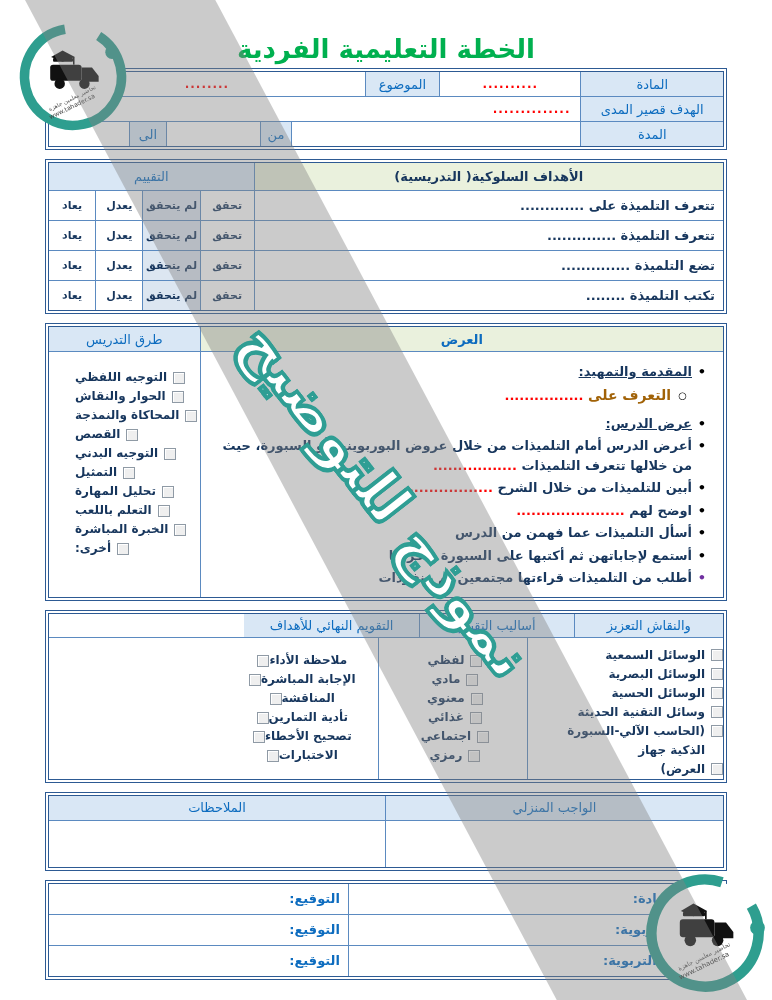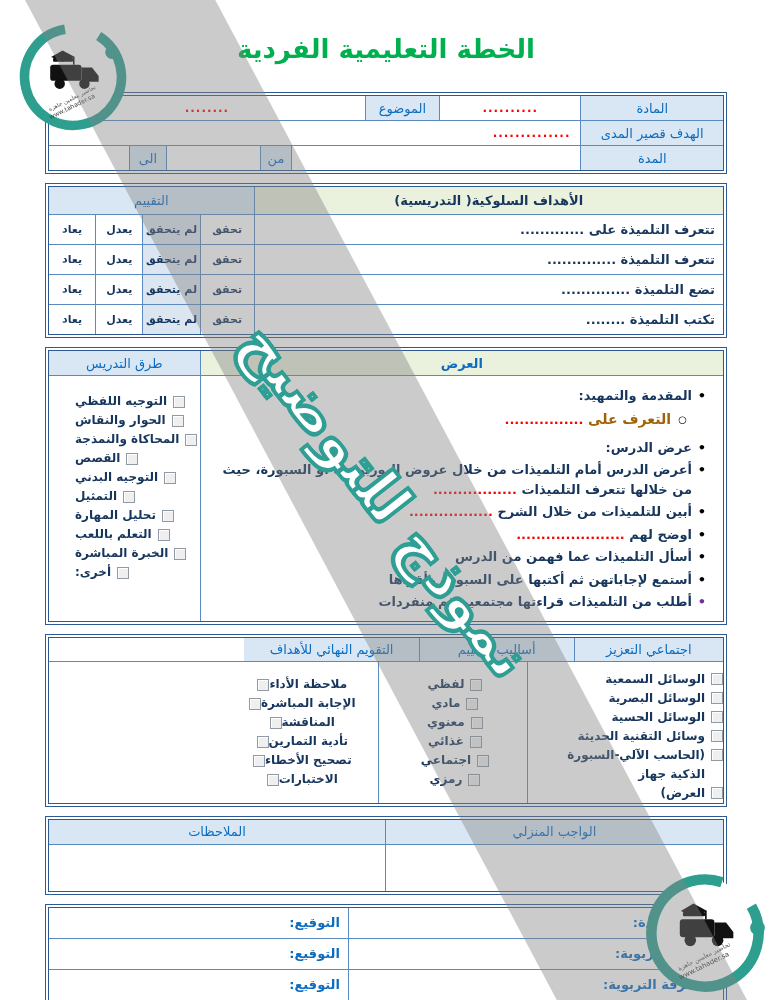--- a/index.html
+++ b/index.html
@@ -1,19 +1,19 @@
 <!DOCTYPE html>
 <html lang="ar"><head>
 <meta charset="utf-8">
 <style>
   html,body{margin:0;padding:0;}
   body{width:772px;height:1000px;background:#ffffff;position:relative;overflow:hidden;
        font-family:"DejaVu Sans","Liberation Sans",sans-serif;}
   .content{position:absolute;inset:0;padding:0 45px;direction:rtl;z-index:1;box-sizing:border-box;}
-  .title{color:#00b04f;font-size:26px;font-weight:bold;text-align:center;margin:34px 0 28px 0;}
+  .title{color:#00b04f;font-size:26px;font-weight:bold;text-align:center;margin:34px 0 4px 0;}
   .tw{border:4px double #2d5a93;background:#fff;margin-bottom:9px;}
   .row{display:flex;align-items:stretch;}
   .row + .row{border-top:1px solid #5b8ac0;}
   .row > *{box-sizing:border-box;display:flex;align-items:center;min-height:24px;}
   .row > *:not(:first-child){border-right:1px solid #5b8ac0;}
   .hblue{background:#d9e7f5;color:#0d6cbf;font-weight:normal;font-size:13px;justify-content:center;}
   .hgreen{background:#eaf1dd;color:#0d6cbf;font-weight:bold;font-size:13px;justify-content:center;}
   .val{color:#ff0000;font-weight:bold;font-size:12px;justify-content:center;letter-spacing:1px;}
   .val.right{justify-content:flex-start;padding-right:10px;}
   .blank{background:#fff;}
@@ -30,21 +30,21 @@
   
   .pr-body{width:77.5%;min-height:232px;align-items:flex-start;padding:10px 16px 6px 6px;}
   .mt-body{width:22.5%;min-height:232px;align-items:flex-start;padding:16px 0 0 0;display:block;}
   .bullets{width:100%;color:#17365d;font-weight:bold;font-size:13px;line-height:1.5;}
   .b{position:relative;padding-right:15px;margin-bottom:3px;}
   .b::before{content:"•";position:absolute;right:1px;top:0;color:#000;}
   .b.purple::before{color:#7030a0;}
   .b.sub{padding-right:36px;margin-bottom:8px;}
   .b.sub::before{content:"○";right:20px;font-size:10px;top:3px;}
   .b.gap{margin-top:6px;}
-  .u{}
+  .u{text-decoration:underline;}
   .green{color:#a16207;font-size:14px;}
   .dots{color:#ff0000;letter-spacing:1px;}
   
   .ck-line{font-size:12px;font-weight:bold;color:#17365d;line-height:19px;min-height:19px;}
   .ck-line.pad-r{text-align:right;padding-left:4px;}
   .ck-line.split{display:flex;justify-content:space-between;align-items:center;padding:0 10px 0 12px;}
   .ck-line.center{text-align:center;}
   .cbox{display:inline-block;width:10px;height:10px;background:#efefef;border:1px solid #8f9aa5;
         vertical-align:middle;box-shadow:inset 1px 1px 0 #ffffff;}
   .pad-r .cbox{margin-left:6px;}
@@ -172,21 +172,21 @@
         <div class="ck-line pad-r m-meth"><span class="cbox"></span><span>تحليل المهارة</span></div>
         <div class="ck-line pad-r m-meth"><span class="cbox"></span><span>التعلم باللعب</span></div>
         <div class="ck-line pad-r m-meth"><span class="cbox"></span><span>الخبرة المباشرة</span></div>
         <div class="ck-line pad-r m-meth"><span class="cbox"></span><span>أخرى:</span></div>
       </div>
     </div>
   </div>
 
   <div class="tw">
     <div class="row">
-      <div class="hblue c-rein res-head">اجتماعي التعزيز</div>
+      <div class="hblue c-rein res-head">والنقاش التعزيز</div>
       <div class="hblue c-assess res-head">أساليب التقييم</div>
       <div class="hblue c-final res-head">التقويم النهائي للأهداف</div>
     </div>
     <div class="row res-body">
       <div class="c-aids res-col">
         <div class="ck-line pad-r aids-line"><span class="cbox"></span><span>الوسائل السمعية</span></div>
         <div class="ck-line pad-r aids-line"><span class="cbox"></span><span>الوسائل البصرية</span></div>
         <div class="ck-line pad-r aids-line"><span class="cbox"></span><span>الوسائل الحسية</span></div>
         <div class="ck-line pad-r aids-line"><span class="cbox"></span><span>وسائل التقنية الحديثة</span></div>
         <div class="ck-line pad-r aids-line"><span class="cbox"></span><span>(الحاسب الآلي-السبورة</span></div>

